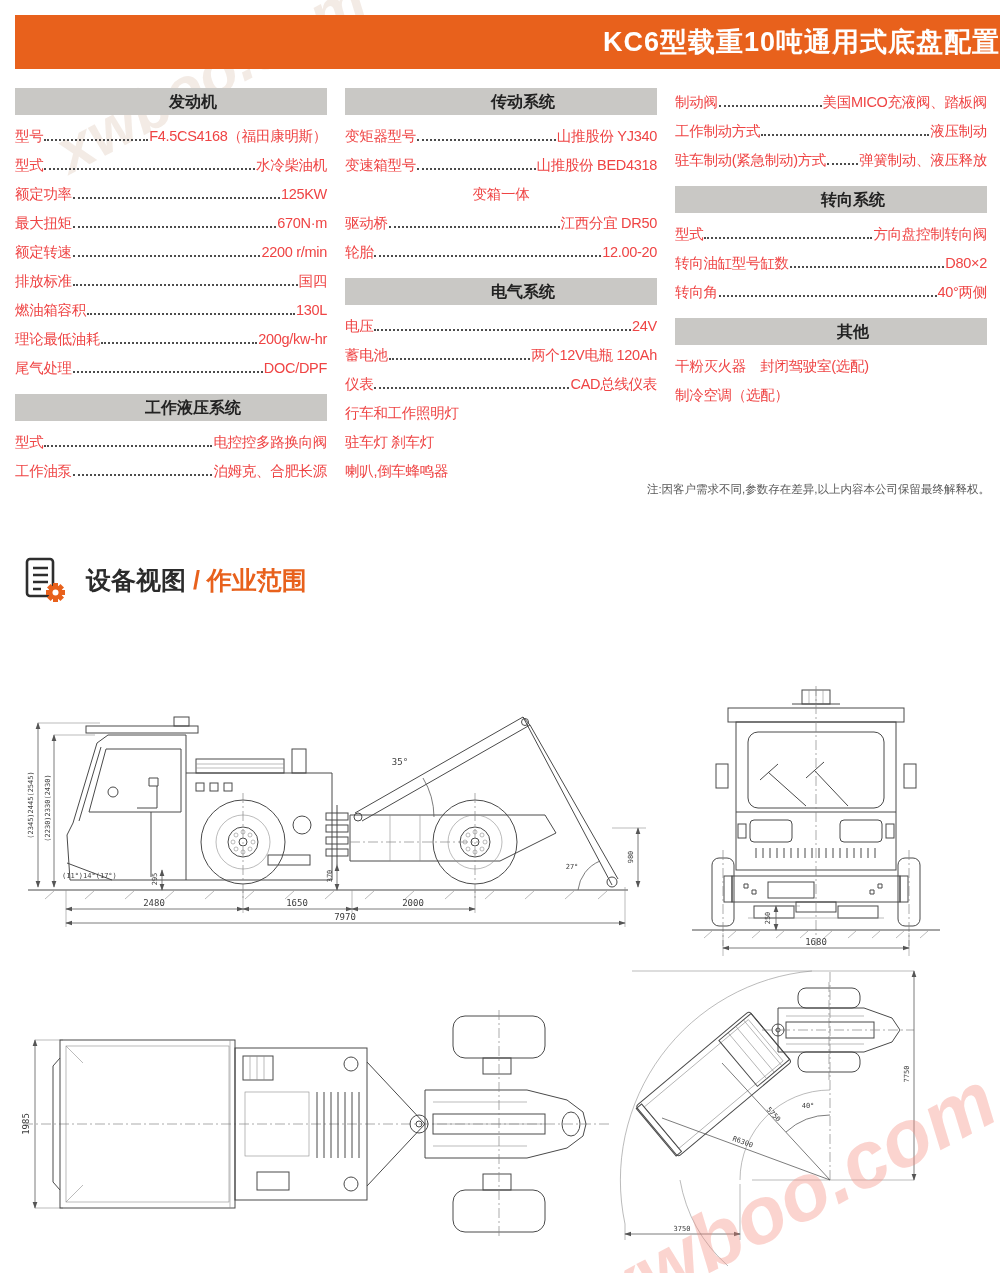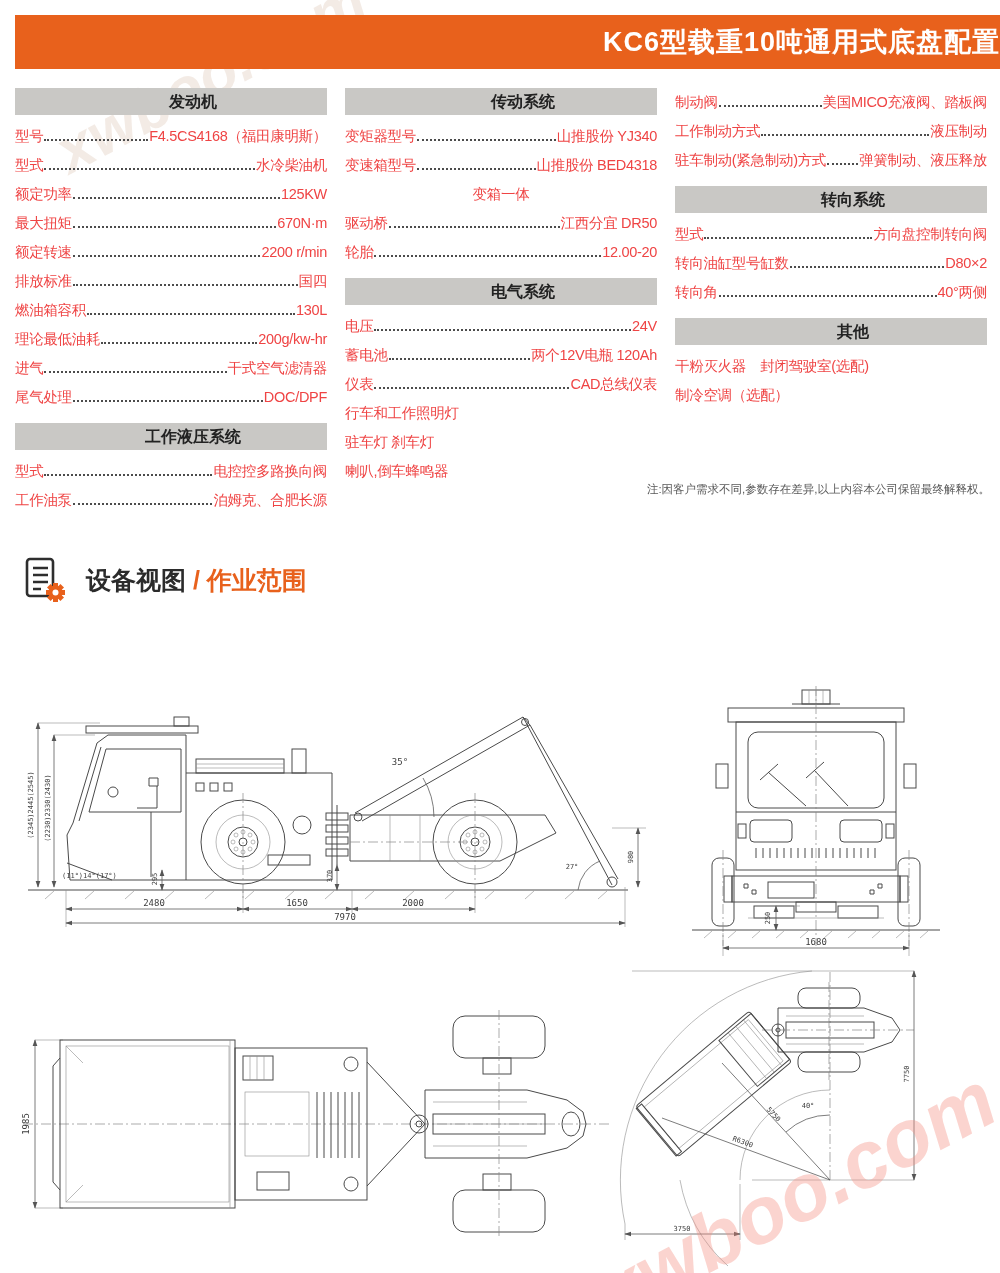--- a/index.html
+++ b/index.html
@@ -88,25 +88,20 @@
             <span>燃油箱容积</span>
             <span class="dots"></span>
             <span>130L</span>
           </div>
         <div class="row">
             <span>理论最低油耗</span>
             <span class="dots"></span>
             <span>200g/kw-hr</span>
           </div>
         <div class="row">
-            <span>进气</span>
-            <span class="dots"></span>
-            <span>干式空气滤清器</span>
-          </div>
-        <div class="row">
             <span>尾气处理</span>
             <span class="dots"></span>
             <span>DOC/DPF</span>
           </div>
       </div>
       <div class="sec">
         <div class="sec-h">工作液压系统</div>
         <div class="row">
             <span>型式</span>
             <span class="dots"></span>

